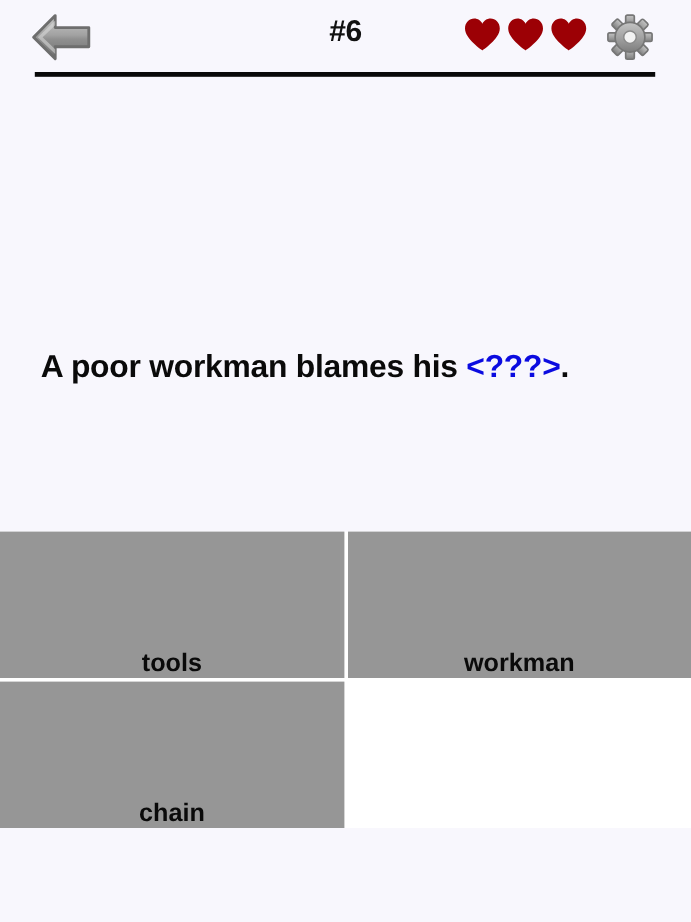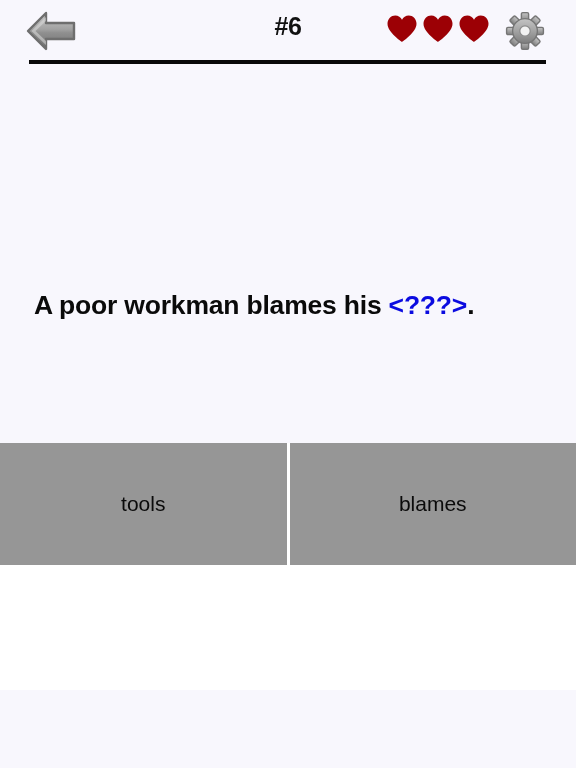--- a/index.html
+++ b/index.html
@@ -127,25 +127,25 @@
     background: #ffffff;
     display: grid;
     grid-template-columns: 1fr 1fr;
     grid-template-rows: 1fr 1fr;
     gap: 3px;
   }
 
   .answer-button {
     background: #969696;
     display: flex;
-    align-items: center;
+    align-items: flex-end;
     justify-content: center;
     cursor: pointer;
     font-size: 21px;
-    font-weight: normal;
+    font-weight: bold;
     color: #0a0a0a;
     user-select: none;
   }
 
   .footer-space {
     position: absolute;
     left: 0;
     top: 690px;
     width: 576px;
     height: 78px;
@@ -227,18 +227,21 @@
 
   <div class="question-area">
     <div class="question-text"><span>A poor workman blames his </span><span class="blank">&lt;???&gt;</span><span>.</span></div>
   </div>
 
   <div class="answers">
     <div class="answer-button">
       <span>tools</span>
     </div>
     <div class="answer-button">
-      <span>blames</span>
+      <span>workman</span>
+    </div>
+    <div class="answer-button">
+      <span>chain</span>
     </div>
   </div>
 
   <div class="footer-space"></div>
 </div>
 
 </body></html>

